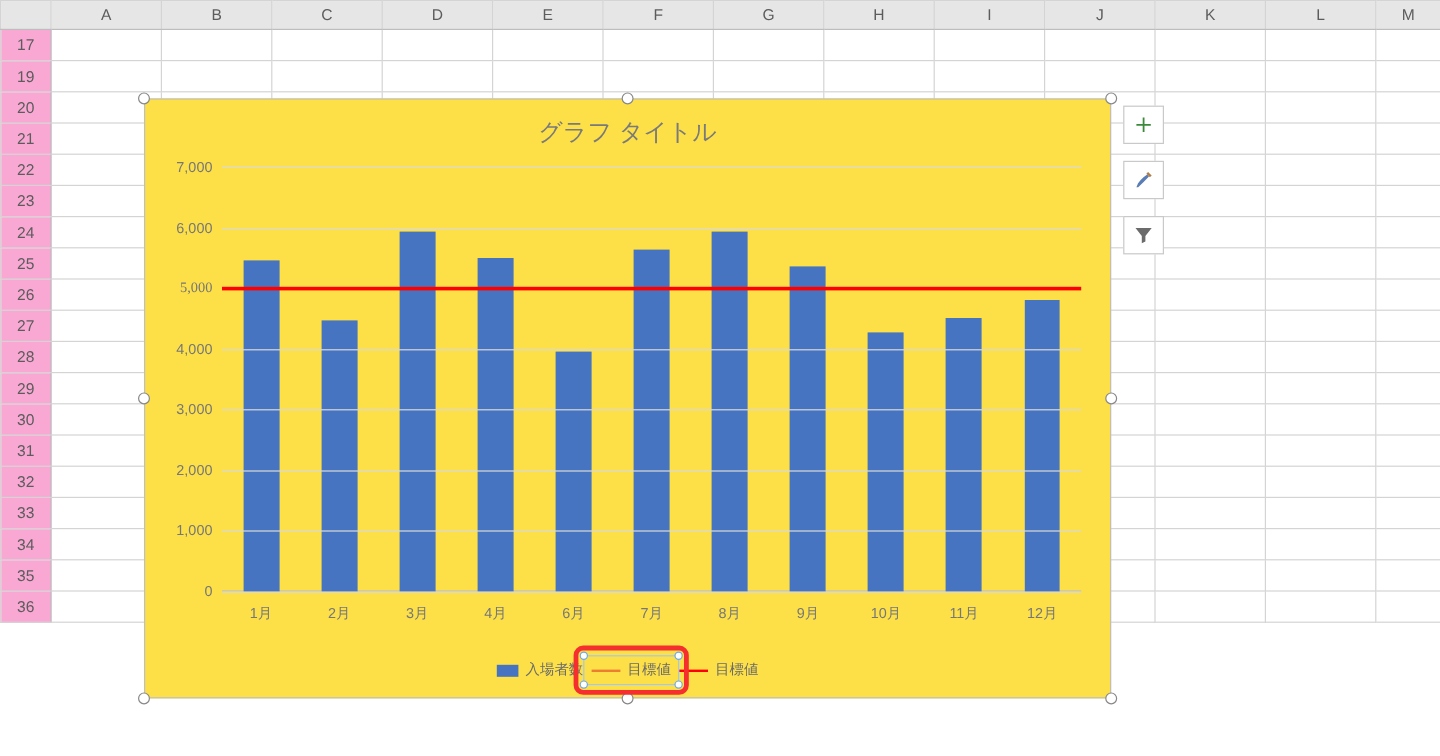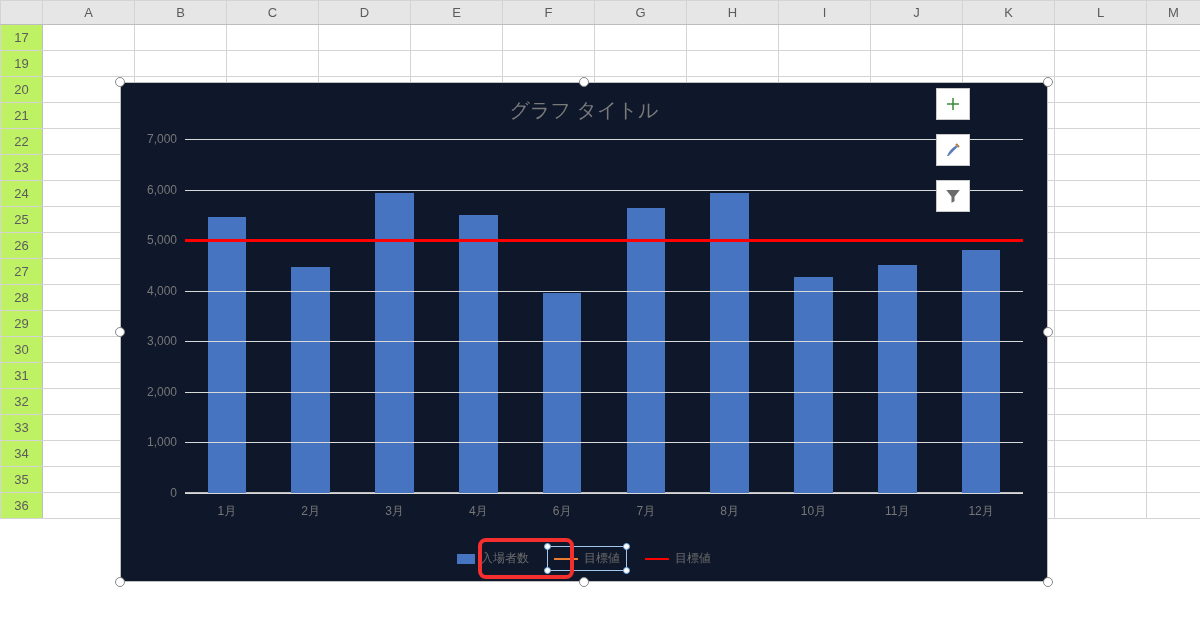--- a/index.html
+++ b/index.html
@@ -29,36 +29,36 @@
     color: #5c5c5c;
     text-align: center;
     padding: 0;
   }
   .sheet thead th {
     background: #e6e6e6;
     border-bottom: 1px solid #bdbdbd;
     height: 24px;
   }
   .sheet tbody th {
-    background: #bef264;
+    background: #f9a8d4;
     border-right: 1px solid #bdbdbd;
     width: 42px;
   }
   .col-rowhdr { width: 42px; }
   .col-wide   { width: 92px; }
   .col-tail   { width: 54px; }
 
   
   .chart-obj {
     position: absolute;
     left: 120px;
     top: 82px;
-    width: 928px;
+    width: 806px;
     height: 500px;
-    background: #0f172a;
+    background: #fde047;
     border: 1px solid #bfbfbf;
   }
   .sel-handle {
     position: absolute;
     width: 10px; height: 10px;
     border: 1px solid #888;
     border-radius: 50%;
     background: #fff;
   }
   .sel-handle.tl { left:-6px;  top:-6px; }
@@ -158,21 +158,20 @@
   }
 
   
   .legend {
     position: absolute;
     bottom: 10px;
     left: 0; right: 0;
     display: flex;
     justify-content: center;
     align-items: center;
-    gap: 18px;
     font-size: 12px;
     color: #6b6b6b;
   }
   .legend-item { display: flex; align-items: center; gap: 6px; }
   .swatch-bar { width: 18px; height: 10px; background: #4674c1; }
   .swatch-line { width: 24px; height: 0; border-top: 2px solid var(--c); }
   .legend-item.selected {
     border: 1px solid #a4c7f0;
     padding: 3px 6px;
     position: relative;
@@ -579,20 +578,24 @@
         </div>
         <div class="bar-slot">
           <div class="bar" style="height: 85.7143%;"></div>
           <div class="xtick">7月</div>
         </div>
         <div class="bar-slot">
           <div class="bar" style="height: 90%;"></div>
           <div class="xtick">8月</div>
         </div>
         <div class="bar-slot">
+          <div class="bar" style="height: 81.4286%;"></div>
+          <div class="xtick">9月</div>
+        </div>
+        <div class="bar-slot">
           <div class="bar" style="height: 65%;"></div>
           <div class="xtick">10月</div>
         </div>
         <div class="bar-slot">
           <div class="bar" style="height: 68.5714%;"></div>
           <div class="xtick">11月</div>
         </div>
         <div class="bar-slot">
           <div class="bar" style="height: 72.8571%;"></div>
           <div class="xtick">12月</div>
@@ -602,21 +605,21 @@
       <div class="ytick" style="top: 100%;">0</div>
       <div class="gridline" style="top: 85.7143%;"></div>
       <div class="ytick" style="top: 85.7143%;">1,000</div>
       <div class="gridline" style="top: 71.4286%;"></div>
       <div class="ytick" style="top: 71.4286%;">2,000</div>
       <div class="gridline" style="top: 57.1429%;"></div>
       <div class="ytick" style="top: 57.1429%;">3,000</div>
       <div class="gridline" style="top: 42.8571%;"></div>
       <div class="ytick" style="top: 42.8571%;">4,000</div>
       <div class="gridline" style="top: 28.5714%;"></div>
-      <div class="ytick" style="top: 28.5714%;">5,000</div>
+      <div class="ytick" style="top: 28.5714%; font-family: Liberation Serif, serif;">5,000</div>
       <div class="gridline" style="top: 14.2857%;"></div>
       <div class="ytick" style="top: 14.2857%; margin-left: 40px;">6,000</div>
       <div class="gridline" style="top: 0%;"></div>
       <div class="ytick" style="top: 0%;">7,000</div>
       <div class="target-line" style="top: 28.5714%;"></div>
     </div>
 
   <div class="legend">
     <div class="legend-item">
       <span class="swatch-bar"></span>

